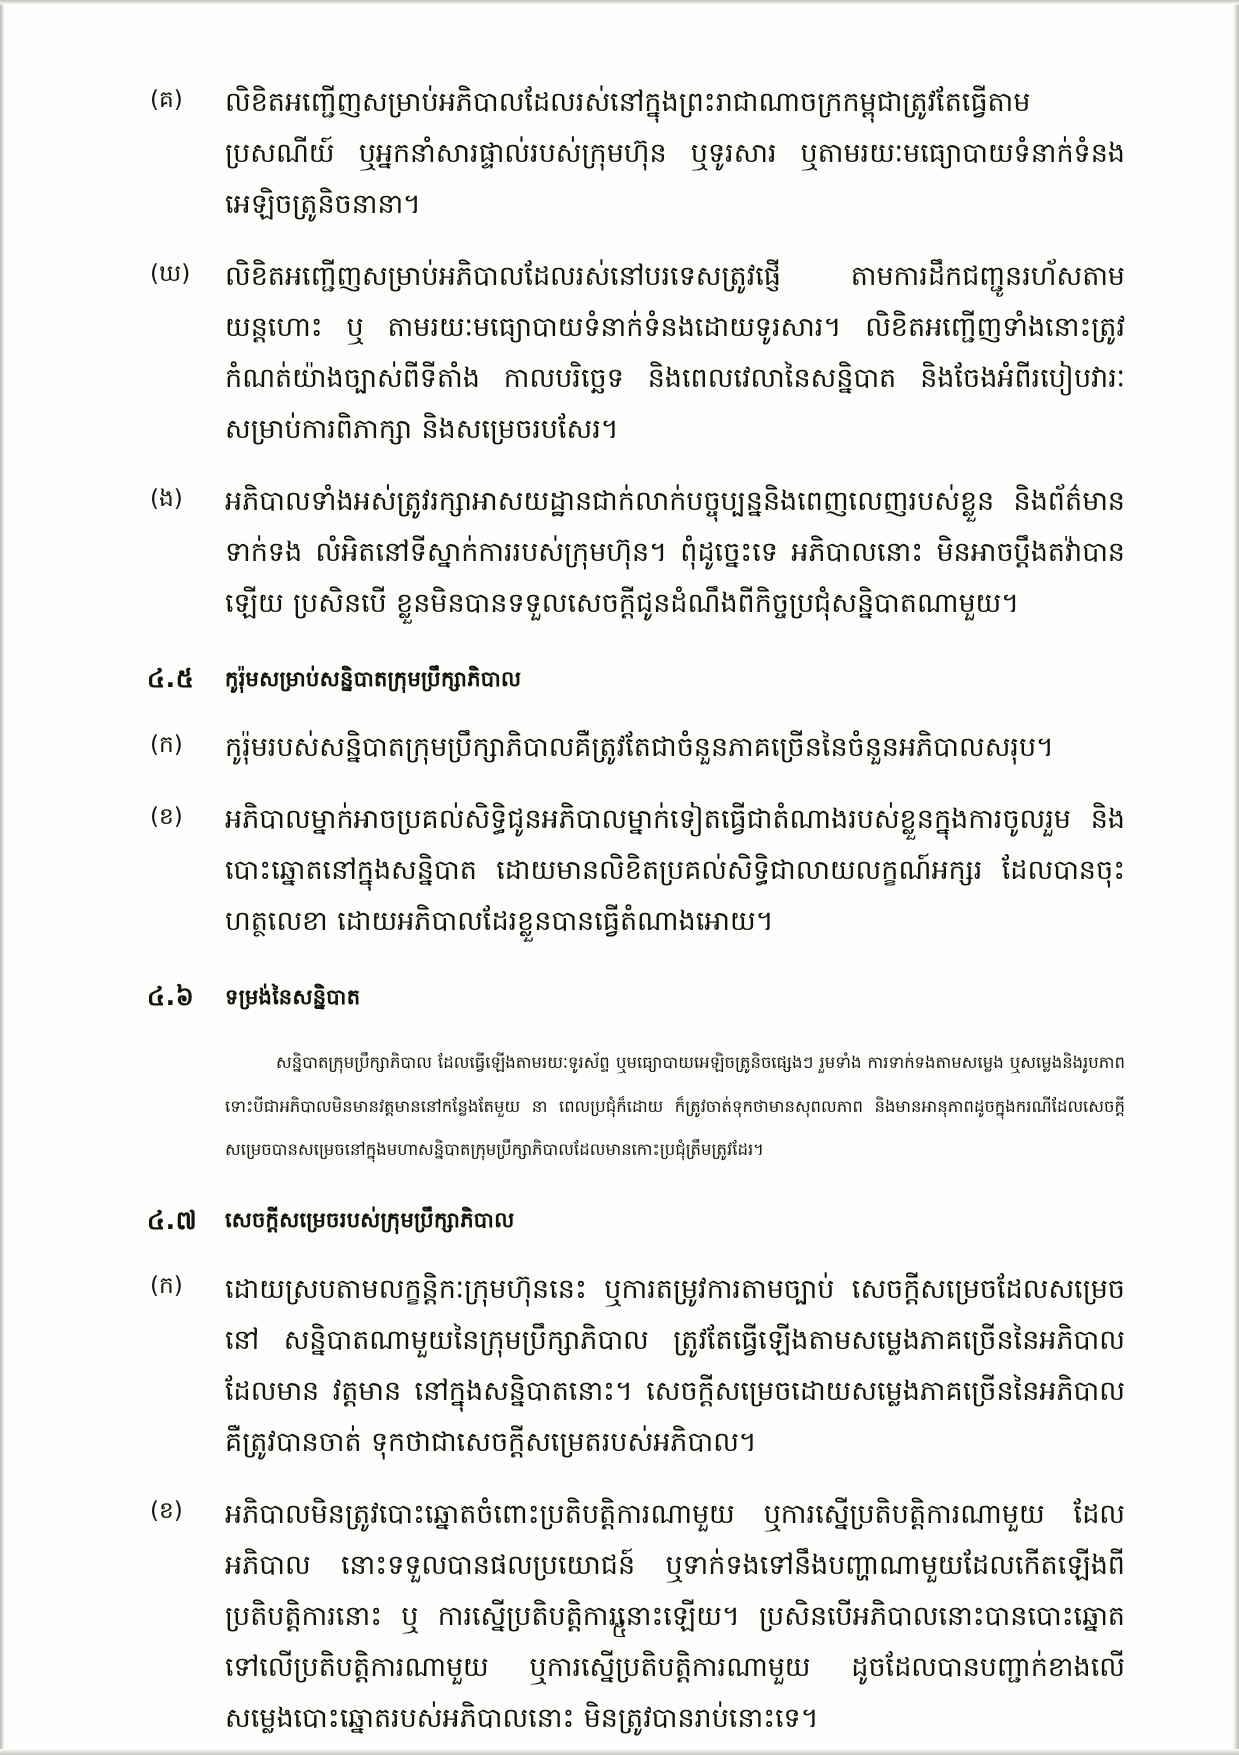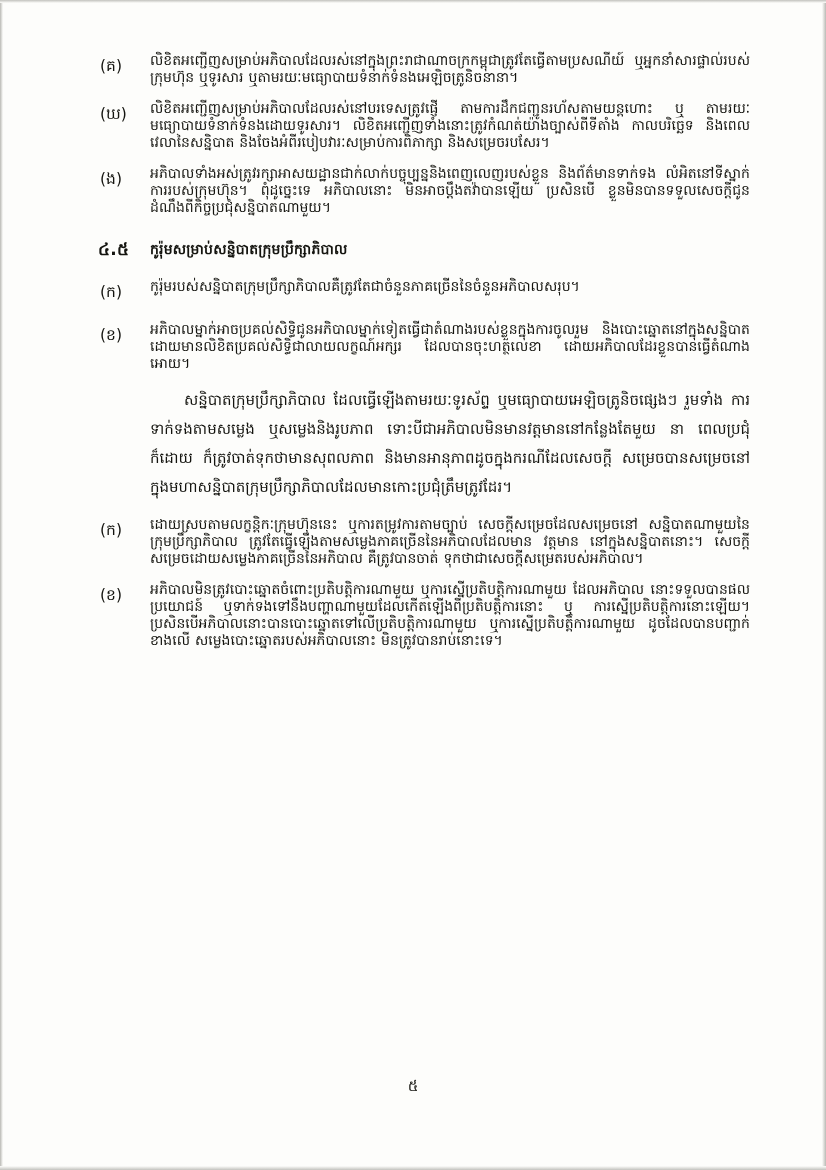--- a/index.html
+++ b/index.html
@@ -52,22 +52,22 @@
     width: 52px;
     font-size: 15.5px;
     line-height: 29px;
     text-align: left;
     padding-left: 2px;
     box-sizing: border-box;
     white-space: nowrap;
   }
   .item-body {
     flex: 1 1 auto;
-    font-size: 14px;
-    line-height: 17px;
+    font-size: 18px;
+    line-height: 34px;
     text-align: justify;
     text-justify: inter-word;
     word-spacing: 0.5px;
   }
 
   
   .section-heading {
     display: flex;
     align-items: flex-start;
     margin-top: 18px;
@@ -84,21 +84,21 @@
   .section-title {
     flex: 1 1 auto;
     font-size: 14px;
     line-height: 30px;
     letter-spacing: 0.2px;
   }
 
   
   .para {
     margin-left: 52px;
-    font-size: 15px;
+    font-size: 11px;
     line-height: 29px;
     text-align: justify;
     text-justify: inter-word;
     text-indent: 34px;
     margin-bottom: 14px;
   }
 
   
   .page-number {
     position: absolute;
@@ -148,23 +148,31 @@
     <div class="item">
       <div class="item-marker">(ក)</div>
       <div class="item-body">កូរ៉ុមរបស់សន្និបាតក្រុមប្រឹក្សាភិបាលគឺត្រូវតែជាចំនួនភាគច្រើននៃចំនួនអភិបាលសរុប។</div>
     </div>
 
     <div class="item">
       <div class="item-marker">(ខ)</div>
       <div class="item-body">អភិបាលម្នាក់អាចប្រគល់សិទ្ធិជូនអភិបាលម្នាក់ទៀតធ្វើជាតំណាងរបស់ខ្លួនក្នុងការចូលរួម និងបោះឆ្នោតនៅក្នុងសន្និបាត ដោយមានលិខិតប្រគល់សិទ្ធិជាលាយលក្ខណ៍អក្សរ ដែលបានចុះហត្ថលេខា ដោយអភិបាលដែរខ្លួនបានធ្វើតំណាងអោយ។</div>
     </div>
 
+    <div class="section-heading">
+      <div class="section-num">៤.៦</div>
+      <div class="section-title">ទម្រង់នៃសន្និបាត</div>
+    </div>
 
     <div class="para">សន្និបាតក្រុមប្រឹក្សាភិបាល ដែលធ្វើឡើងតាមរយៈទូរស័ព្ទ ឬមធ្យោបាយអេឡិចត្រូនិចផ្សេងៗ រួមទាំង ការទាក់ទងតាមសម្លេង ឬសម្លេងនិងរូបភាព ទោះបីជាអភិបាលមិនមានវត្តមាននៅកន្លែងតែមួយ នា ពេលប្រជុំក៏ដោយ ក៏ត្រូវចាត់ទុកថាមានសុពលភាព និងមានអានុភាពដូចក្នុងករណីដែលសេចក្ដី សម្រេចបានសម្រេចនៅក្នុងមហាសន្និបាតក្រុមប្រឹក្សាភិបាលដែលមានកោះប្រជុំត្រឹមត្រូវដែរ។</div>
 
+    <div class="section-heading">
+      <div class="section-num">៤.៧</div>
+      <div class="section-title">សេចក្ដីសម្រេចរបស់ក្រុមប្រឹក្សាភិបាល</div>
+    </div>
 
     <div class="item">
       <div class="item-marker">(ក)</div>
       <div class="item-body">ដោយស្របតាមលក្ខន្តិកៈក្រុមហ៊ុននេះ ឬការតម្រូវការតាមច្បាប់ សេចក្ដីសម្រេចដែលសម្រេចនៅ សន្និបាតណាមួយនៃក្រុមប្រឹក្សាភិបាល ត្រូវតែធ្វើឡើងតាមសម្លេងភាគច្រើននៃអភិបាលដែលមាន វត្តមាន នៅក្នុងសន្និបាតនោះ។ សេចក្ដីសម្រេចដោយសម្លេងភាគច្រើននៃអភិបាល គឺត្រូវបានចាត់ ទុកថាជាសេចក្ដីសម្រេតរបស់អភិបាល។</div>
     </div>
 
     <div class="item">
       <div class="item-marker">(ខ)</div>
       <div class="item-body">អភិបាលមិនត្រូវបោះឆ្នោតចំពោះប្រតិបត្តិការណាមួយ ឬការស្នើប្រតិបត្តិការណាមួយ ដែលអភិបាល នោះទទួលបានផលប្រយោជន៍ ឬទាក់ទងទៅនឹងបញ្ហាណាមួយដែលកើតឡើងពីប្រតិបត្តិការនោះ ឬ ការស្នើប្រតិបត្តិការនោះឡើយ។ ប្រសិនបើអភិបាលនោះបានបោះឆ្នោតទៅលើប្រតិបត្តិការណាមួយ ឬការស្នើប្រតិបត្តិការណាមួយ ដូចដែលបានបញ្ជាក់ខាងលើ សម្លេងបោះឆ្នោតរបស់អភិបាលនោះ មិនត្រូវបានរាប់នោះទេ។</div>
     </div>

